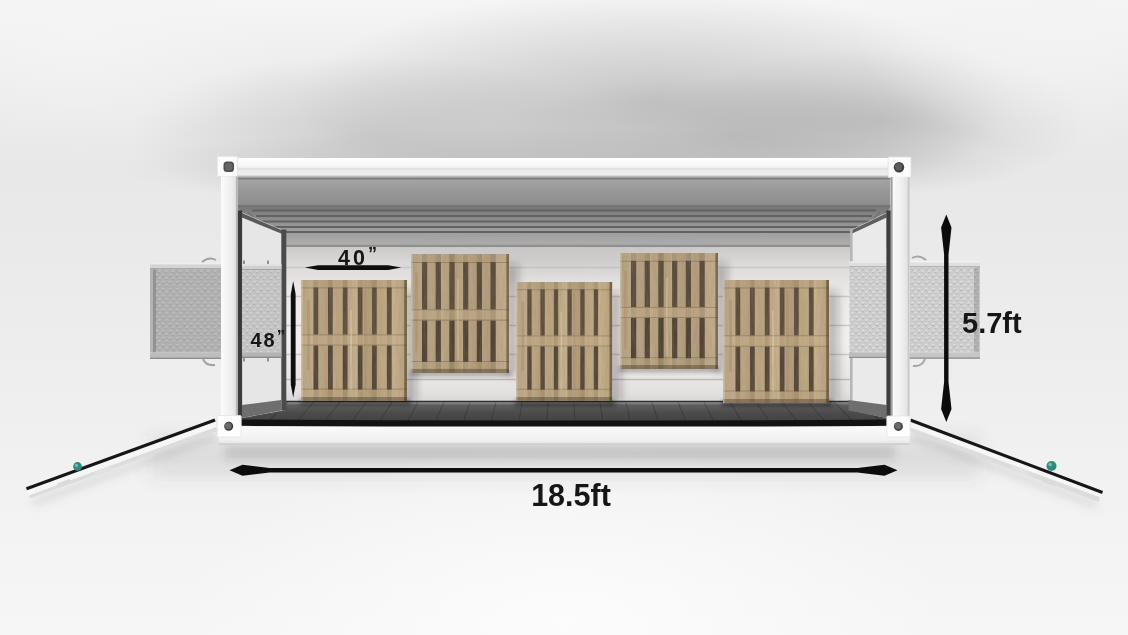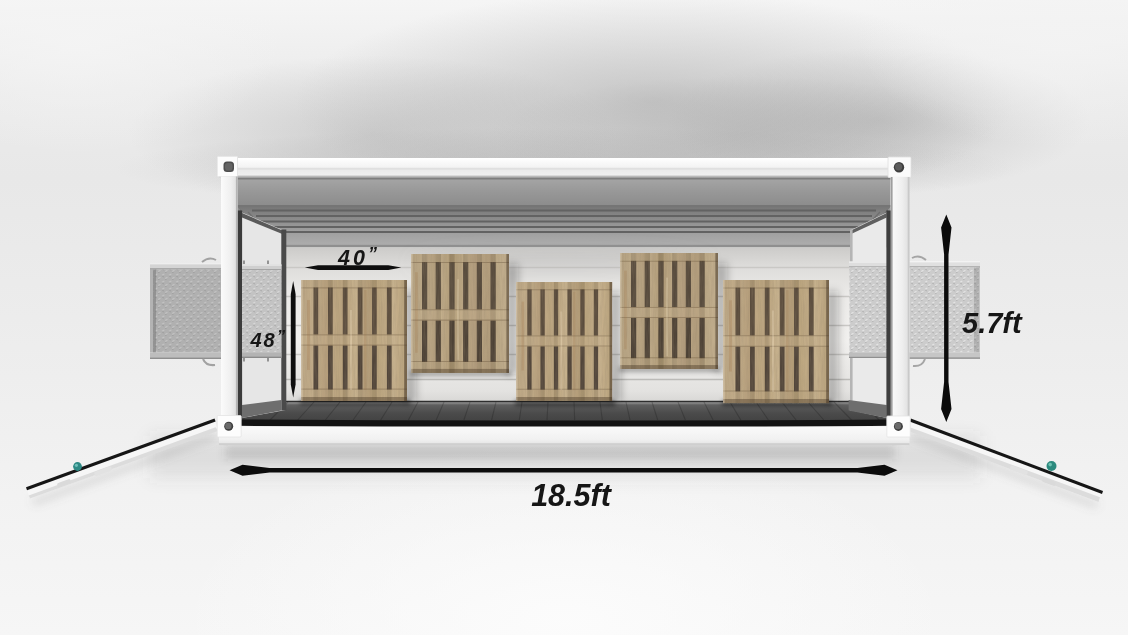--- a/index.html
+++ b/index.html
@@ -8,21 +8,20 @@
 background-image:
  radial-gradient(48% 40% at 50% 98%, rgba(252,252,252,.95) 0%, rgba(252,252,252,0) 72%),
  radial-gradient(26% 26% at 7% 6%, rgba(244,244,244,.9), rgba(244,244,244,0) 70%),
  radial-gradient(26% 26% at 94% 5%, rgba(243,243,243,.9), rgba(243,243,243,0) 70%),
  radial-gradient(42% 23% at 58% 16%, rgba(136,136,136,.38), rgba(136,136,136,0) 76%),
  radial-gradient(30% 17% at 33% 21%, rgba(140,140,140,.30), rgba(140,140,140,0) 72%),
  radial-gradient(26% 16% at 78% 19%, rgba(140,140,140,.31), rgba(140,140,140,0) 72%),
  radial-gradient(50% 8% at 50% 26.5%, rgba(118,118,118,.26), rgba(118,118,118,0) 80%),
  radial-gradient(30% 12% at 66% 21%, rgba(125,125,125,.22), rgba(125,125,125,0) 75%),
  linear-gradient(180deg,#f5f5f5 0%,#ebebeb 14%,#e8e8e8 28%,#ececec 50%,#f2f2f2 78%,#f6f6f6 100%);
-font-style: italic;
 }
 svg{position:absolute;left:0;top:0}
 text{font-family:"Liberation Sans",sans-serif;font-weight:bold;fill:#161616}
 </style>
 </head>
 <body>
 <div id="stage">
 <svg width="1128" height="635" viewBox="0 0 1128 635">
 <defs>
 <linearGradient id="railG" x1="0" y1="0" x2="0" y2="1">

